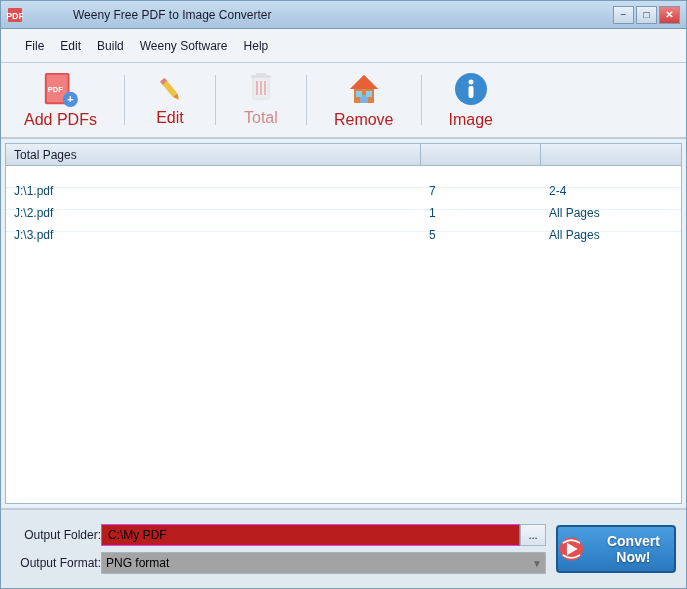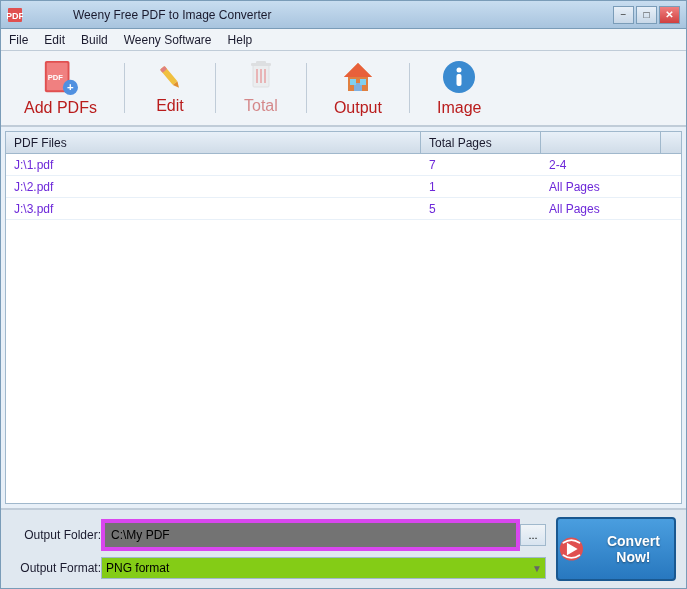--- a/index.html
+++ b/index.html
@@ -56,24 +56,24 @@
       font-size: 10px;
       color: #333;
     }
     .tb-btn.close-btn {
       background: linear-gradient(to bottom, #f08080, #d04040);
       color: white;
       font-weight: bold;
     }
     .menu-bar {
       background: #f0f4f8;
-      height: 22px;
-      display: flex;
-      align-items: center;
-      padding: 0 0;
+      height: 34px;
+      display: flex;
+      align-items: center;
+      padding: 0 16px;
       border-bottom: 1px solid #c0ccd8;
     }
     .menu-item {
       padding: 2px 8px;
       font-size: 12px;
       color: #1a1a2e;
       cursor: pointer;
     }
     .toolbar {
       background: #f0f4f8;
@@ -150,23 +150,24 @@
     }
     .table-row {
       display: grid;
       grid-template-columns: 1fr 120px 120px 20px;
       height: 22px;
       border-bottom: 1px solid #e8f0f8;
     }
     .td {
       padding: 3px 8px;
       font-size: 12px;
-      color: #6d28d9;
-      display: flex;
-      align-items: center;
+      color: #0c4a6e;
+      display: flex;
+      align-items: center;
+      margin-top: 15px;
     }
     .bottom-bar {
       background: #e0e8f0;
       border-top: 2px solid #c0ccd8;
       padding: 8px 10px;
       display: flex;
       align-items: center;
       gap: 10px;
       height: 80px;
     }
@@ -182,23 +183,23 @@
     }
     .field-label {
       font-size: 12px;
       color: #1a1a2e;
       width: 90px;
       text-align: right;
     }
     .field-input {
       flex: 1;
       height: 22px;
-      border: 4px solid #d946ef;
-      background: #737373;
-      padding: 12px 6px;
+      border: 1px solid #d946ef;
+      background: #b91c1c;
+      padding: 2px 6px;
       font-size: 12px;
     }
     .browse-btn {
       width: 26px;
       height: 22px;
       border: 1px solid #a0b8cc;
       background: linear-gradient(to bottom, #f0f4f8, #d8e4f0);
       cursor: pointer;
       display: flex;
       align-items: center;
@@ -219,34 +220,34 @@
     .select-wrapper {
       flex: 1;
       position: relative;
       display: flex;
       align-items: center;
     }
     .select-wrapper select {
       width: 100%;
       height: 22px;
       border: 1px solid #a0b8cc;
-      background: #84cc16;
+      background: #a3a3a3;
       font-size: 12px;
       padding: 0 4px;
     }
     .select-arrow {
       position: absolute;
       right: 4px;
       pointer-events: none;
       font-size: 10px;
       color: #666;
     }
     .convert-btn {
       width: 120px;
-      height: 64px;
+      height: 48px;
       background: linear-gradient(to bottom, #4a9edf, #2878bf);
       border: 2px solid #1a5890;
       border-radius: 4px;
       cursor: pointer;
       display: flex;
       align-items: center;
       justify-content: center;
       gap: 8px;
       color: white;
       font-size: 14px;
@@ -336,41 +337,40 @@
     <div class="tool-btn">
       <div class="icon-area">
         <svg width="36" height="36" viewBox="0 0 36 36">
           <polygon points="18,4 4,18 8,18 8,32 16,32 16,24 20,24 20,32 28,32 28,18 32,18" fill="#e08040"></polygon>
           <polygon points="18,4 4,18 32,18" fill="#e8603a"></polygon>
           <rect x="14" y="24" width="8" height="8" fill="#80b0e0"></rect>
           <rect x="10" y="20" width="6" height="6" fill="#80d0f0"></rect>
           <rect x="20" y="20" width="6" height="6" fill="#80d0f0"></rect>
         </svg>
       </div>
-      <span class="btn-label">Output</span>
+      <span class="btn-label">Remove</span>
     </div>
 
     <div class="toolbar-separator"></div>
 
     <div class="tool-btn">
       <div class="icon-area">
         <svg width="36" height="36" viewBox="0 0 36 36">
           <circle cx="18" cy="18" r="16" fill="#3a8ad0"></circle>
           <circle cx="18" cy="11" r="2.5" fill="white"></circle>
           <rect x="15.5" y="15" width="5" height="12" rx="2" fill="white"></rect>
         </svg>
       </div>
       <span class="btn-label">Image</span>
     </div>
   </div>
 
   <div class="content-area">
     <div class="file-table">
       <div class="table-header">
-        <div class="th">PDF Files</div>
         <div class="th">Total Pages</div>
         <div class="th"></div>
       </div>
       <div class="table-body">
         <div class="table-row">
           <div class="td">J:\1.pdf</div>
           <div class="td">7</div>
           <div class="td">2-4</div>
           <div class="td"></div>
         </div>

